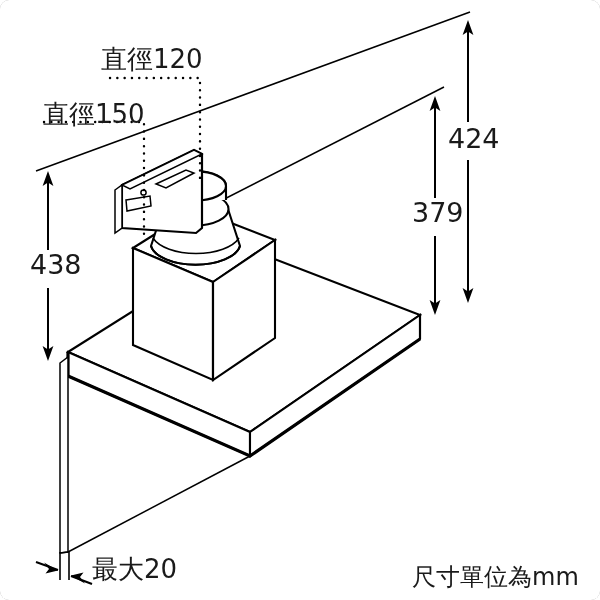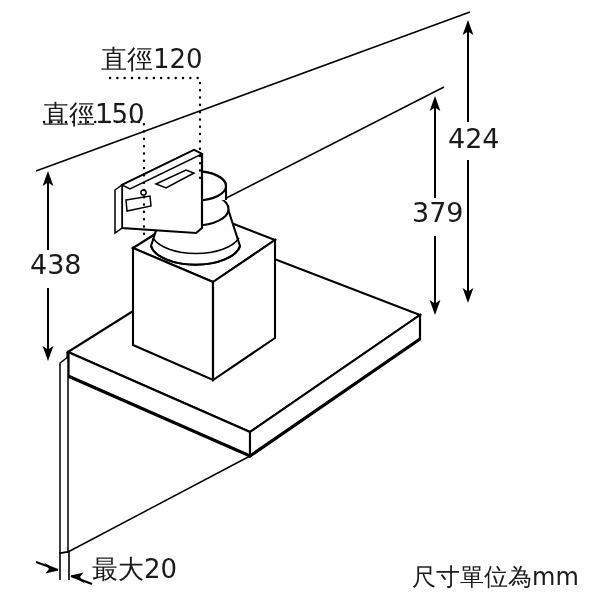--- a/index.html
+++ b/index.html
@@ -10,20 +10,21 @@
   }
   body {
     font-family: "DejaVu Sans", "Liberation Sans", sans-serif;
   }
   #drawing-root {
     position: relative;
     width: 600px;
     height: 600px;
     background: #a3a3a3;
     overflow: hidden;
+    border-radius: 9px;
   }
   svg#tech-drawing {
     display: block;
     width: 600px;
     height: 600px;
   }
   .dim-text {
     font-family: "DejaVu Sans", "Liberation Sans", sans-serif;
     font-size: 27px;
     fill: #1a1a1a;

